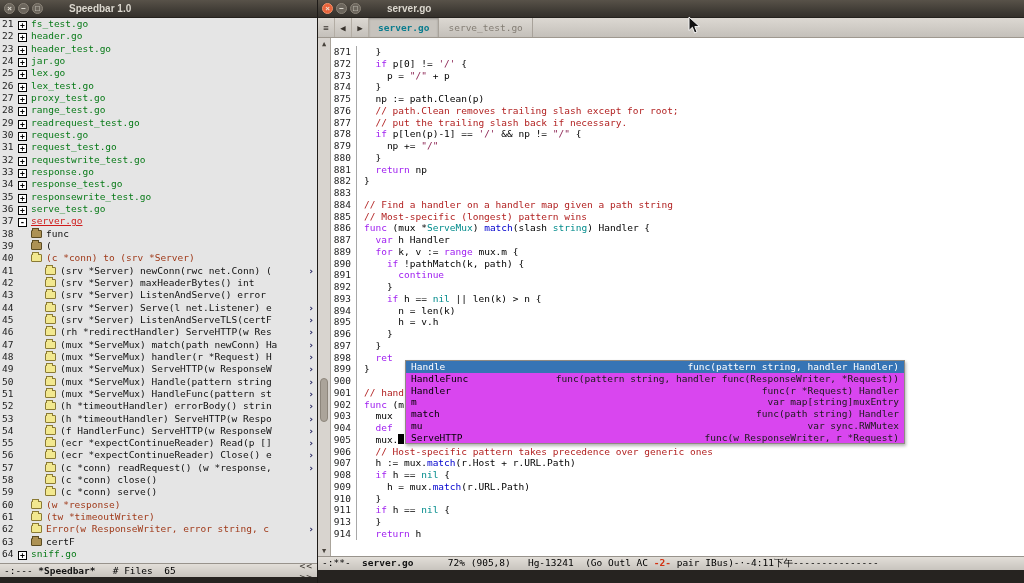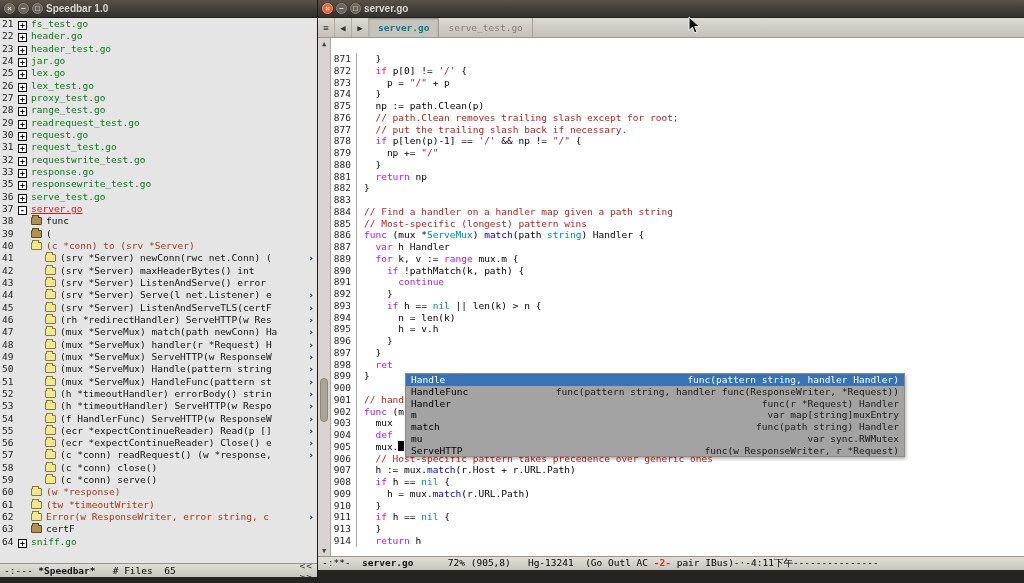--- a/index.html
+++ b/index.html
@@ -6,21 +6,21 @@
   html,body{width:1024px;height:583px;overflow:hidden;background:#262320}
   body{font-family:"DejaVu Sans Mono",monospace;font-size:9.5px;color:#000;position:relative}
   .screen{display:flex;width:1024px;height:583px;position:relative}
 
   
   .titlebar{height:18px;flex:0 0 18px;display:flex;align-items:center;gap:3px;padding:0 4px;
     background:linear-gradient(#585249,#3d3933 70%,#34302b);border-bottom:1px solid #24211d}
   .wbtn{width:11px;height:11px;border-radius:50%;border:1px solid #8a8378;background:#6b655c;
     color:#e6e2d8;font:bold 8px/9px "Liberation Sans",sans-serif;text-align:center;cursor:default}
   .wbtn.close-focused{background:#e8623a;border-color:#f2926b}
-  .wtitle{color:#dcd8cf;font:bold 10px "Liberation Sans",sans-serif;margin-left:0;white-space:nowrap}
+  .wtitle{color:#dcd8cf;font:bold 10px "Liberation Sans",sans-serif;margin-left:23px;white-space:nowrap}
 
   
   .leftcol{width:318px;flex:0 0 318px;display:flex;flex-direction:column;border-right:1px solid #1d1a17}
   .sb-body{flex:1 1 auto;background:#e5e5e5;overflow:hidden;padding-top:0;position:relative}
   .sb-row{height:12.34px;line-height:12.34px;white-space:nowrap;position:relative;padding-left:2px;overflow:hidden}
   .sb-num{display:inline-block;width:14px;color:#222;text-align:left}
   .sb-sp{display:inline-block;height:1px}
   .sb-exp{display:inline-block;width:9px;height:9px;border:1px solid #000;background:#fff;
     font:bold 8px/7px "DejaVu Sans Mono",monospace;text-align:center;vertical-align:-1px;margin:0 4px 0 2px}
   .sb-folder{display:inline-block;width:11px;height:8px;border:1px solid #8a7a34;background:#f2e88f;
@@ -54,29 +54,29 @@
   .tab.inactive{color:#837d74}
 
   .editarea{flex:1 1 auto;display:flex;overflow:hidden}
   .vscroll{width:13px;flex:0 0 13px;background:#d8d4cf;border-right:1px solid #aaa49b;position:relative}
   .varrow{position:absolute;left:0;width:12px;height:11px;display:flex;align-items:center;justify-content:center;
     color:#48433c;font-size:7px}
   .varrow.up{top:0}.varrow.down{bottom:0}
   .vthumb{position:absolute;left:2px;width:8px;top:340px;height:44px;background:#aba49a;
     border:1px solid #8d867c;border-radius:4px}
 
-  .codewrap{flex:1 1 auto;background:#fff;overflow:hidden;position:relative;padding-top:15px}
+  .codewrap{flex:1 1 auto;background:#fff;overflow:hidden;position:relative;padding-top:8px}
   .code-line{height:11.75px;line-height:11.75px;white-space:pre;overflow:hidden}
   .gut{display:inline-block;width:26px;color:#1c1c1c;text-align:right;padding-right:5px;
     border-right:1px solid #a8a8a8;margin-right:7px}
   .tok-p{color:#000}.tok-k{color:#a020f0}.tok-c{color:#b22222}.tok-s{color:#8b2252}
   .tok-f{color:#0000cd}.tok-t{color:#008b8b}
   .cursor-block{display:inline-block;width:5.7px;height:10px;background:#000;vertical-align:-1px}
 
-  .popup{position:absolute;left:74px;top:335px;width:500px;background:#a3a3a3;
+  .popup{position:absolute;left:74px;top:322px;width:500px;background:#d946ef;
     border:1px solid #8f8a82;box-shadow:1px 2px 3px rgba(0,0,0,.3);z-index:5}
   .pop-row{display:flex;justify-content:space-between;height:11.75px;line-height:11.75px;
     padding:0 5px;white-space:pre}
   .pop-row .sig{color:#1a1a1a}
   .pop-row.sel{background:#3674b5;color:#fff}
   .pop-row.sel .sig{color:#fff}
 
   .ml-text{white-space:pre}
   .tok-b{font-weight:bold}
   .tok-a{color:#d23010;font-weight:bold}
@@ -103,20 +103,21 @@
         <div class="sb-row"><span class="sb-num">24</span><span class="sb-exp">+</span><span class="c-file">jar.go</span></div>
         <div class="sb-row"><span class="sb-num">25</span><span class="sb-exp">+</span><span class="c-file">lex.go</span></div>
         <div class="sb-row"><span class="sb-num">26</span><span class="sb-exp">+</span><span class="c-file">lex_test.go</span></div>
         <div class="sb-row"><span class="sb-num">27</span><span class="sb-exp">+</span><span class="c-file">proxy_test.go</span></div>
         <div class="sb-row"><span class="sb-num">28</span><span class="sb-exp">+</span><span class="c-file">range_test.go</span></div>
         <div class="sb-row"><span class="sb-num">29</span><span class="sb-exp">+</span><span class="c-file">readrequest_test.go</span></div>
         <div class="sb-row"><span class="sb-num">30</span><span class="sb-exp">+</span><span class="c-file">request.go</span></div>
         <div class="sb-row"><span class="sb-num">31</span><span class="sb-exp">+</span><span class="c-file">request_test.go</span></div>
         <div class="sb-row"><span class="sb-num">32</span><span class="sb-exp">+</span><span class="c-file">requestwrite_test.go</span></div>
         <div class="sb-row"><span class="sb-num">33</span><span class="sb-exp">+</span><span class="c-file">response.go</span></div>
+        <div class="sb-row"><span class="sb-num">34</span><span class="sb-exp">+</span><span class="c-file">response_test.go</span></div>
         <div class="sb-row"><span class="sb-num">35</span><span class="sb-exp">+</span><span class="c-file">responsewrite_test.go</span></div>
         <div class="sb-row"><span class="sb-num">36</span><span class="sb-exp">+</span><span class="c-file">serve_test.go</span></div>
         <div class="sb-row"><span class="sb-num">37</span><span class="sb-exp">-</span><span class="c-sel">server.go</span></div>
         <div class="sb-row"><span class="sb-num">38</span><span class="sb-sp" style="width: 14px;"></span><span class="sb-folder dark"></span><span class="c-plain">func</span></div>
         <div class="sb-row"><span class="sb-num">39</span><span class="sb-sp" style="width: 14px;"></span><span class="sb-folder dark"></span><span class="c-plain">(</span></div>
         <div class="sb-row"><span class="sb-num">40</span><span class="sb-sp" style="width: 14px;"></span><span class="sb-folder"></span><span class="c-red">(c *conn)  to (srv *Server)</span></div>
         <div class="sb-row"><span class="sb-num">41</span><span class="sb-sp" style="width: 28px;"></span><span class="sb-folder"></span><span class="c-plain">(srv *Server) newConn(rwc net.Conn) (</span><span class="sb-tr">›</span></div>
         <div class="sb-row"><span class="sb-num">42</span><span class="sb-sp" style="width: 28px;"></span><span class="sb-folder"></span><span class="c-plain">(srv *Server) maxHeaderBytes() int</span></div>
         <div class="sb-row"><span class="sb-num">43</span><span class="sb-sp" style="width: 28px;"></span><span class="sb-folder"></span><span class="c-plain">(srv *Server) ListenAndServe() error</span></div>
         <div class="sb-row"><span class="sb-num">44</span><span class="sb-sp" style="width: 28px;"></span><span class="sb-folder"></span><span class="c-plain">(srv *Server) Serve(l net.Listener) e</span><span class="sb-tr">›</span></div>
@@ -182,21 +183,21 @@
           <div class="code-line"><span class="gut">876</span><span class="tok-p">  </span><span class="tok-c">// path.Clean removes trailing slash except for root;</span></div>
           <div class="code-line"><span class="gut">877</span><span class="tok-p">  </span><span class="tok-c">// put the trailing slash back if necessary.</span></div>
           <div class="code-line"><span class="gut">878</span><span class="tok-p">  </span><span class="tok-k">if</span><span class="tok-p"> p[len(p)-1] == </span><span class="tok-s">'/'</span><span class="tok-p"> &amp;&amp; np != </span><span class="tok-s">"/"</span><span class="tok-p"> {</span></div>
           <div class="code-line"><span class="gut">879</span><span class="tok-p">    np += </span><span class="tok-s">"/"</span></div>
           <div class="code-line"><span class="gut">880</span><span class="tok-p">  }</span></div>
           <div class="code-line"><span class="gut">881</span><span class="tok-p">  </span><span class="tok-k">return</span><span class="tok-p"> np</span></div>
           <div class="code-line"><span class="gut">882</span><span class="tok-p">}</span></div>
           <div class="code-line"><span class="gut">883</span></div>
           <div class="code-line"><span class="gut">884</span><span class="tok-c">// Find a handler on a handler map given a path string</span></div>
           <div class="code-line"><span class="gut">885</span><span class="tok-c">// Most-specific (longest) pattern wins</span></div>
-          <div class="code-line"><span class="gut">886</span><span class="tok-k">func</span><span class="tok-p"> (mux *</span><span class="tok-t">ServeMux</span><span class="tok-p">) </span><span class="tok-f">match</span><span class="tok-p">(path </span><span class="tok-t">string</span><span class="tok-p">) Handler {</span></div>
+          <div class="code-line"><span class="gut">886</span><span class="tok-k">func</span><span class="tok-p"> (mux *</span><span class="tok-t">ServeMux</span><span class="tok-p">) </span><span class="tok-f">match</span><span class="tok-p">(slash </span><span class="tok-t">string</span><span class="tok-p">) Handler {</span></div>
           <div class="code-line"><span class="gut">887</span><span class="tok-p">  </span><span class="tok-k">var</span><span class="tok-p"> h Handler</span></div>
           <div class="code-line"><span class="gut">889</span><span class="tok-p">  </span><span class="tok-k">for</span><span class="tok-p"> k, v := </span><span class="tok-k">range</span><span class="tok-p"> mux.m {</span></div>
           <div class="code-line"><span class="gut">890</span><span class="tok-p">    </span><span class="tok-k">if</span><span class="tok-p"> !pathMatch(k, path) {</span></div>
           <div class="code-line"><span class="gut">891</span><span class="tok-p">      </span><span class="tok-k">continue</span></div>
           <div class="code-line"><span class="gut">892</span><span class="tok-p">    }</span></div>
           <div class="code-line"><span class="gut">893</span><span class="tok-p">    </span><span class="tok-k">if</span><span class="tok-p"> h == </span><span class="tok-t">nil</span><span class="tok-p"> || len(k) &gt; n {</span></div>
           <div class="code-line"><span class="gut">894</span><span class="tok-p">      n = len(k)</span></div>
           <div class="code-line"><span class="gut">895</span><span class="tok-p">      h = v.h</span></div>
           <div class="code-line"><span class="gut">896</span><span class="tok-p">    }</span></div>
           <div class="code-line"><span class="gut">897</span><span class="tok-p">  }</span></div>

